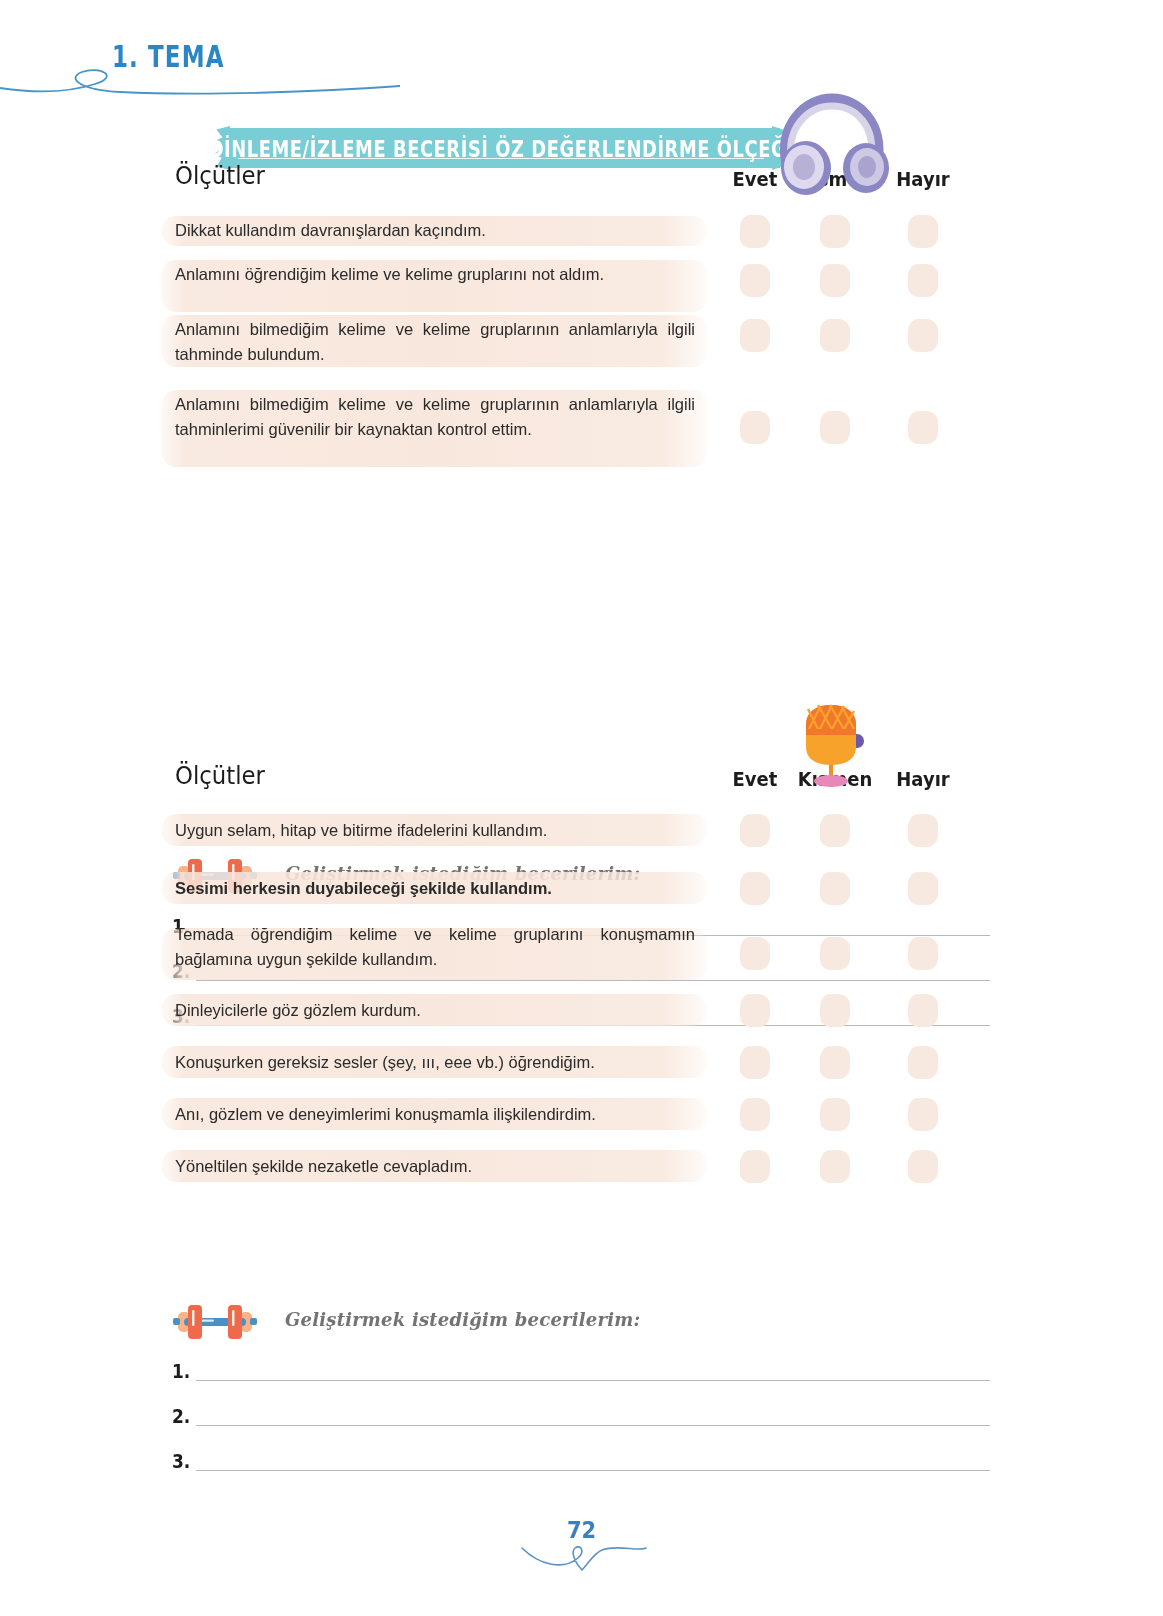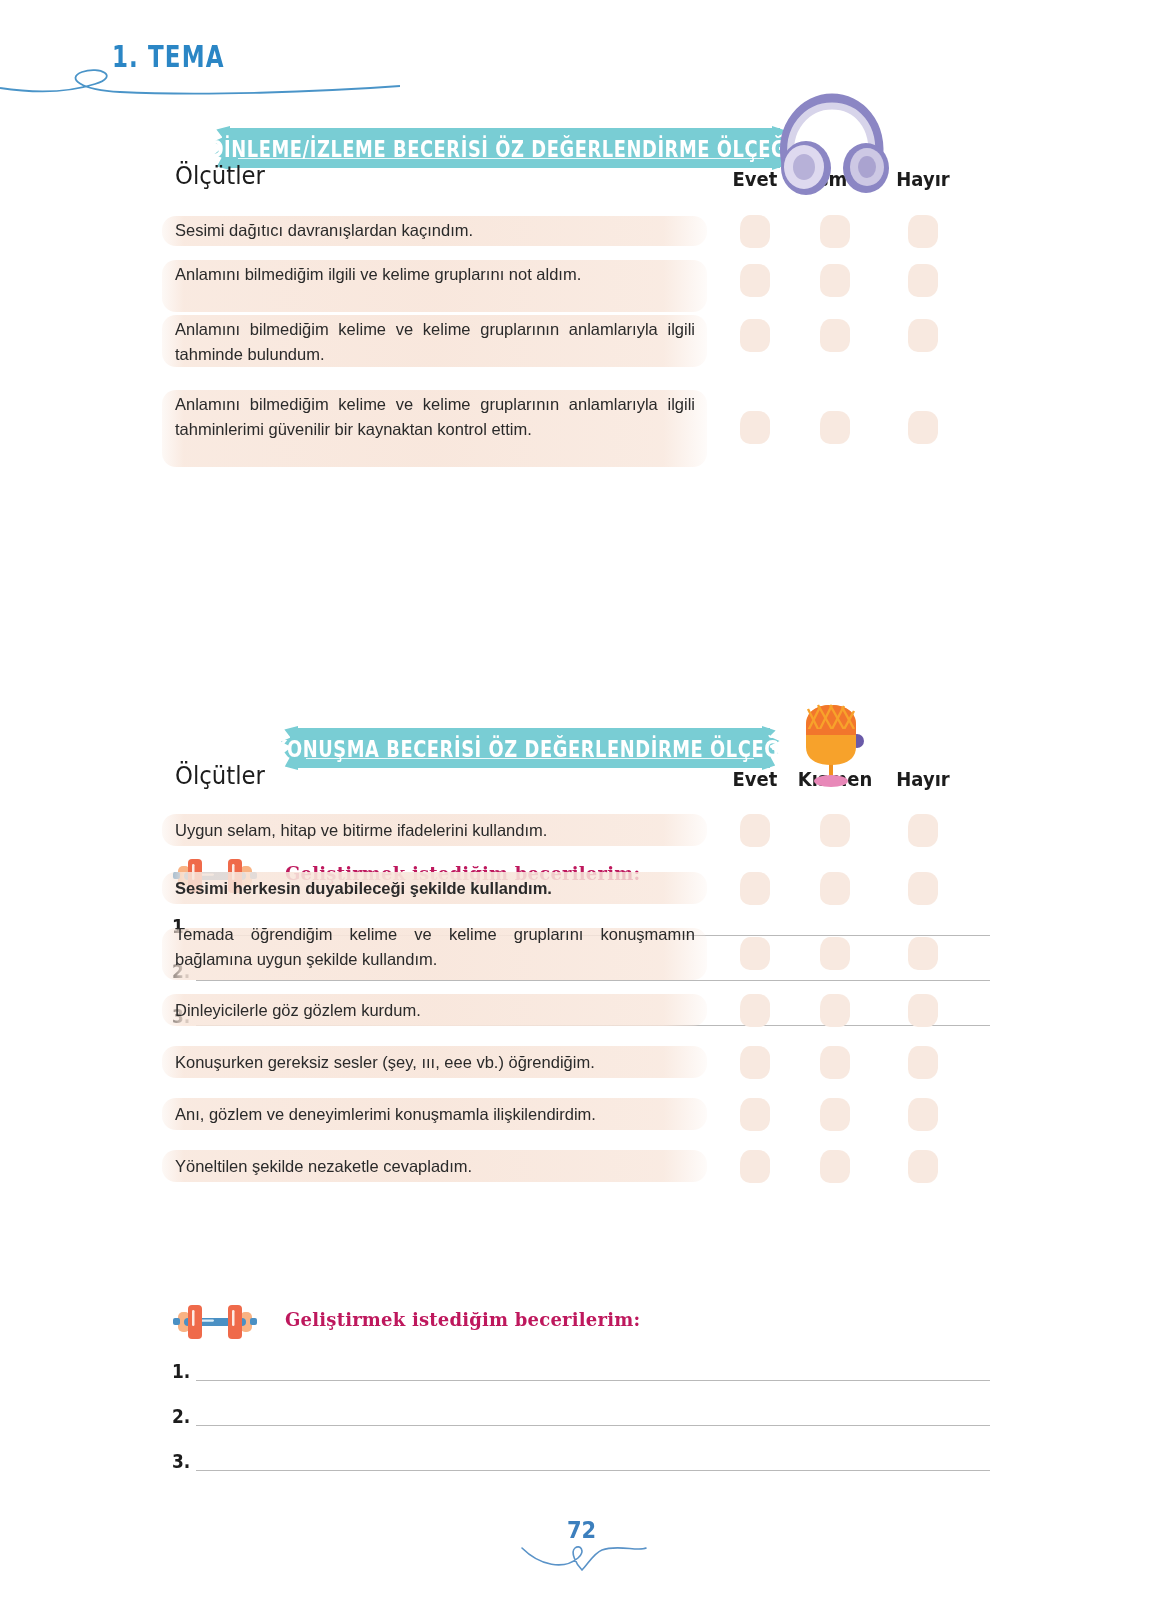--- a/index.html
+++ b/index.html
@@ -164,23 +164,24 @@
   .cb.c2 { left: 820px; }
   .cb.c3 { left: 908px; }
 
   
   .skills { position: relative; }
   .dumbbell { position: absolute; left: 172px; width: 86px; height: 46px; }
   .skills-label {
     position: absolute;
     left: 285px;
     font-family: "DejaVu Serif", serif;
+    font-style: italic;
     font-size: 18px;
     font-weight: bold;
-    color: #be185d;
+    color: #737373;
     letter-spacing: 0.2px;
   }
   .num-line { position: absolute; left: 172px; width: 818px; height: 30px; }
   .num-line .num {
     position: absolute;
     left: 0; top: 0;
     font-family: "DejaVu Sans", sans-serif;
     font-size: 17px;
     font-weight: bold;
     color: #1c1c1c;
@@ -247,29 +248,29 @@
       <div class="col-criteria">Ölçütler</div>
       <div class="col-head c1">Evet</div>
       <div class="col-head c2">Kısmen</div>
       <div class="col-head c3">Hayır</div>
     </div>
 
     <div class="rows" id="rows-listening" style="height:250px;">
 
       <div class="crit-row">
         <div class="crit-brush" style="top:18px;height:30px;"></div>
-        <div class="crit-text" style="top:20px;">Sesimi dağıtıcı davranışlardan kaçındım.</div>
+        <div class="crit-text" style="top:20px;">Dikkat kullandım davranışlardan kaçındım.</div>
         <div class="cb c1" style="top:17px;"></div>
         <div class="cb c2" style="top:17px;"></div>
         <div class="cb c3" style="top:17px;"></div>
       </div>
 
       <div class="crit-row">
         <div class="crit-brush" style="top:62px;height:52px;"></div>
-        <div class="crit-text" style="top:64px;">Anlamını bilmediğim ilgili ve kelime gruplarını not aldım.</div>
+        <div class="crit-text" style="top:64px;">Anlamını öğrendiğim kelime ve kelime gruplarını not aldım.</div>
         <div class="cb c1" style="top:66px;"></div>
         <div class="cb c2" style="top:66px;"></div>
         <div class="cb c3" style="top:66px;"></div>
       </div>
 
       <div class="crit-row">
         <div class="crit-brush" style="top:117px;height:52px;"></div>
         <div class="crit-text justify" style="top:119px;">Anlamını bilmediğim kelime ve kelime gruplarının anlamlarıyla ilgili tahminde bulundum.</div>
         <div class="cb c1" style="top:121px;"></div>
         <div class="cb c2" style="top:121px;"></div>
@@ -312,24 +313,20 @@
     <div class="num-line" style="top:558px;">
       <span class="num">3.</span>
       <span class="rule"></span>
     </div>
   </div>
 </div>
 
 <div class="section" id="section-speaking">
 
   <div class="banner-wrap">
-    <div class="banner" id="banner-speaking">
-      <span class="banner-text">KONUŞMA BECERİSİ ÖZ DEĞERLENDİRME ÖLÇEĞİ</span>
-      <span class="banner-underline"></span>
-    </div>
     <svg class="banner-icon" id="icon-microphone" viewBox="0 0 80 88">
       <rect x="37" y="58" width="4" height="22" fill="#f0901f"></rect>
       <ellipse cx="39" cy="80" rx="17" ry="6" fill="#e888b8"></ellipse>
       <circle cx="65" cy="40" r="7" fill="#6a5aa8"></circle>
       <path d="M14 24 C 14 11, 24 4, 39 4 C 54 4, 64 11, 64 24 L 64 46 C 64 58, 54 64, 39 64 C 24 64, 14 58, 14 46 Z" fill="#f7a22b"></path>
       <path d="M14 24 C 14 11, 24 4, 39 4 C 54 4, 64 11, 64 24 L 64 32 L 14 32 Z" fill="#f2762c"></path>
       <g stroke="#f7a22b" stroke-width="2.4" fill="none">
         <path d="M16 30 L 28 6"></path>
           <path d="M26 32 L 40 4"></path>
           <path d="M38 32 L 52 5"></path>

